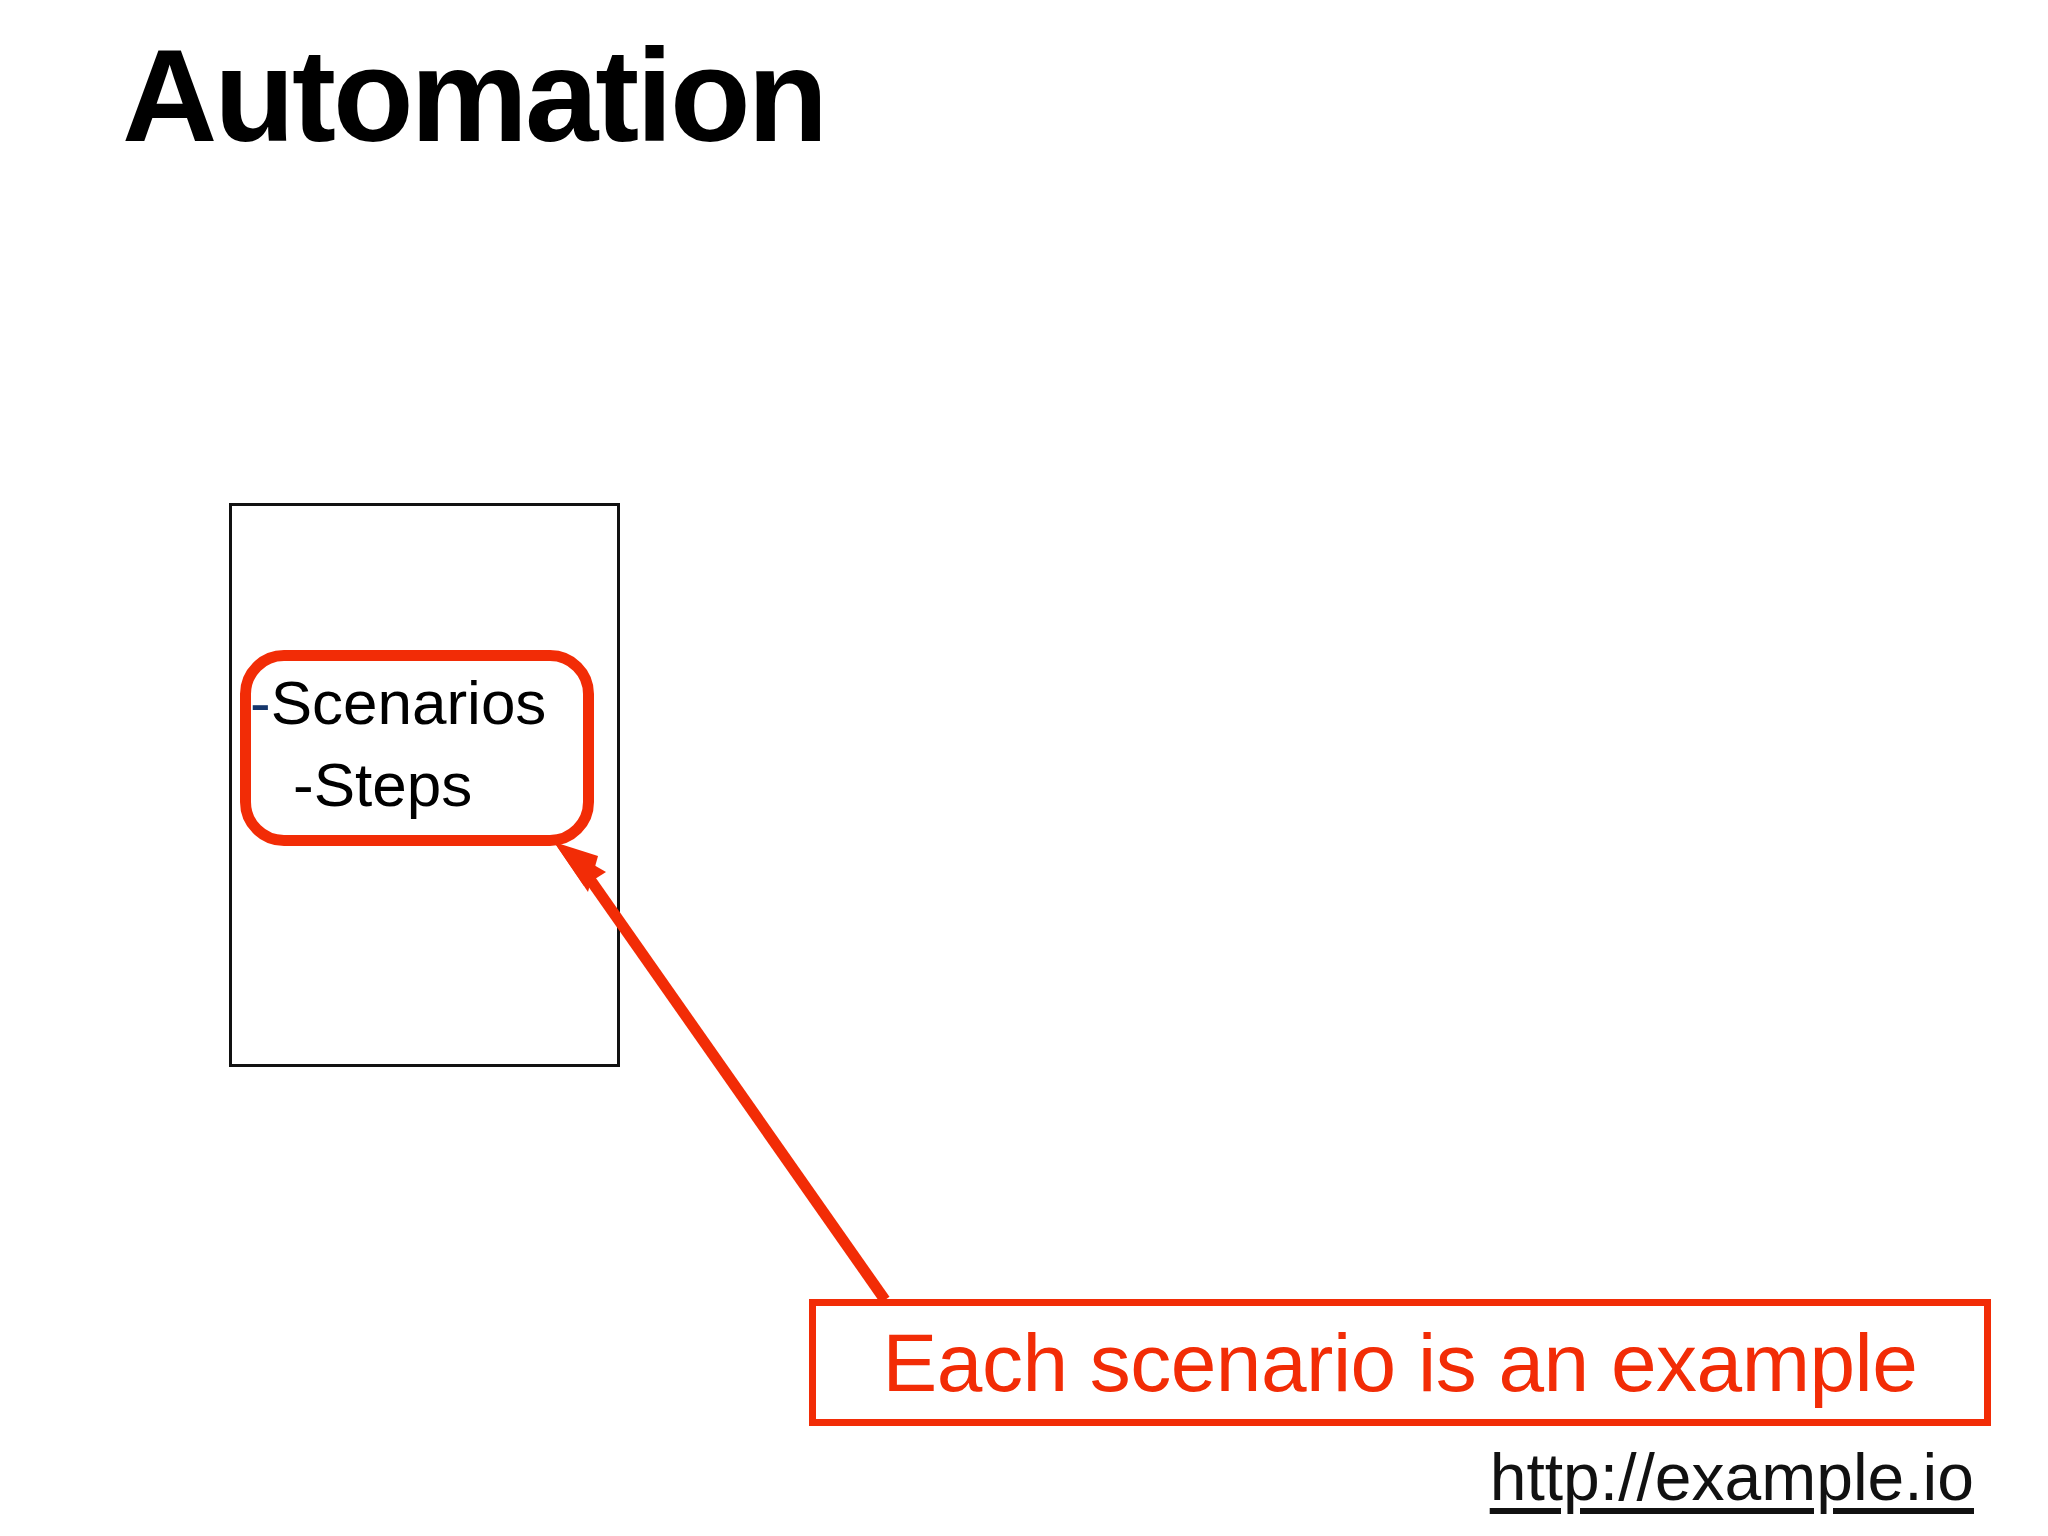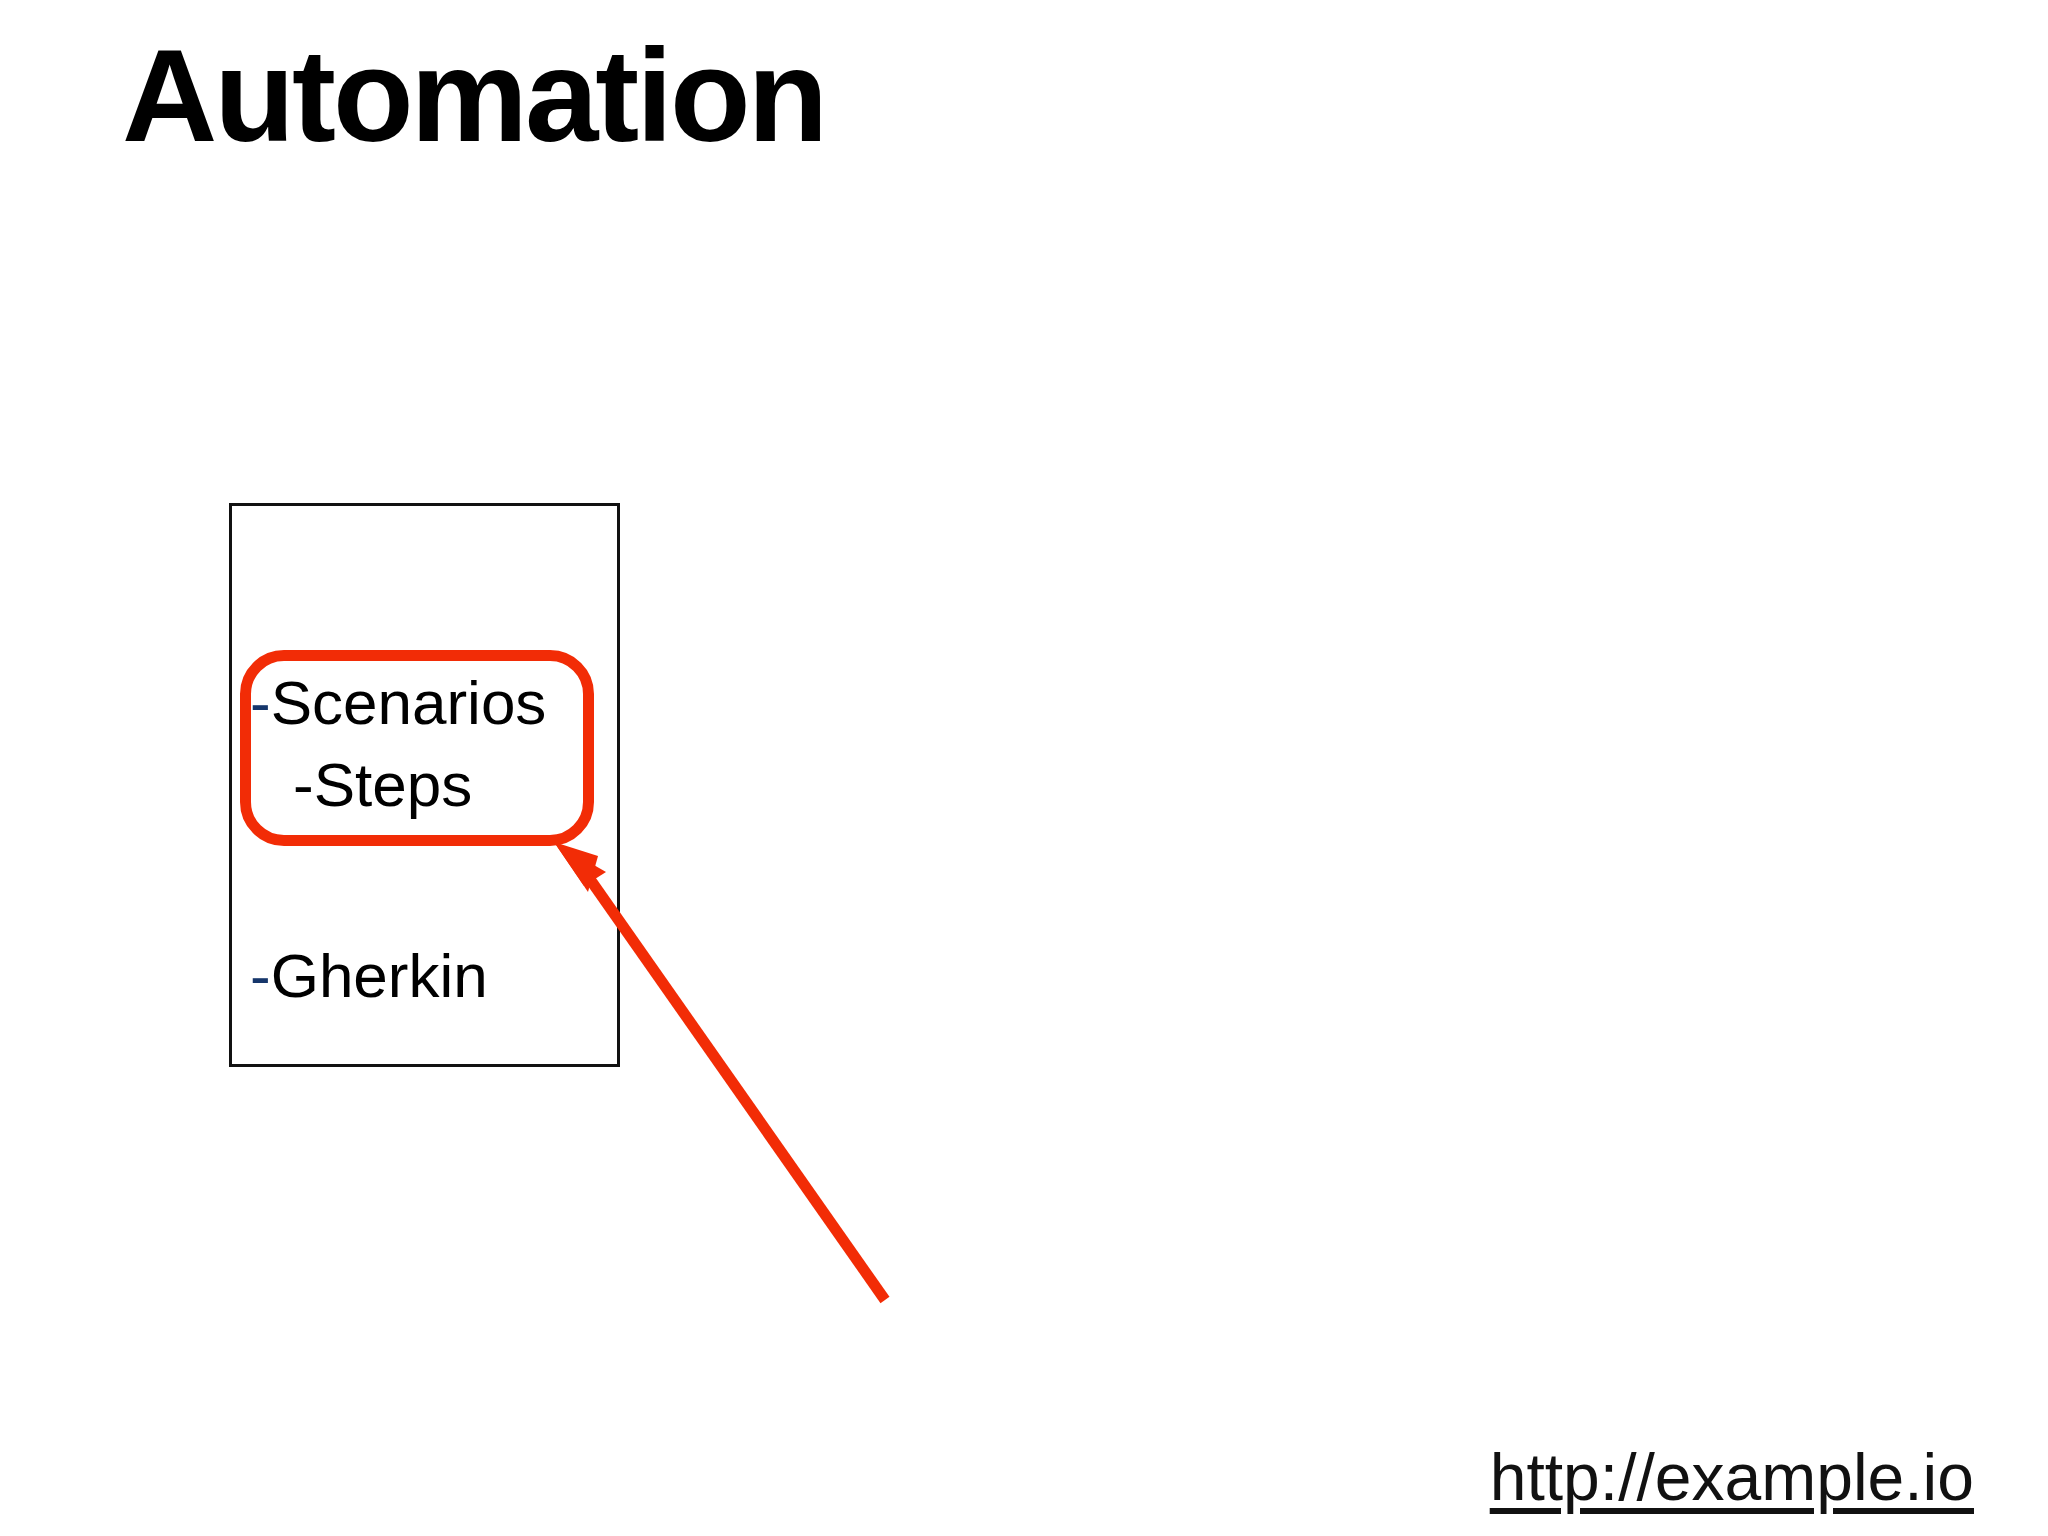--- a/index.html
+++ b/index.html
@@ -149,27 +149,29 @@
 
   <div id="slide-title">Automation</div>
 
   <div id="features-box"></div>
 
 
   <div class="bullet-line" id="line-scenarios"><span class="dash-blue">-</span><span>Scenarios</span></div>
 
   <div class="bullet-line" id="line-steps"><span class="dash-black">-</span><span>Steps</span></div>
 
-  <div class="bullet-line" id="line-gherkin"><span class="dash-blue">-</span><span>Gherkin</span></div>
 
   <div id="scenario-highlight"></div>
 
   <svg id="annotation-arrow" viewBox="0 0 2048 1536" xmlns="http://www.w3.org/2000/svg">
     <line x1="885" y1="1300" x2="580" y2="865" stroke="#F22C06" stroke-width="11" stroke-linecap="butt"></line>
     <polygon points="554,842 606,872 584,886" fill="#F22C06"></polygon>
     <polygon points="554,842 598,856 588,892" fill="#F22C06"></polygon>
   </svg>
 
+  <div id="callout-box">
+    <span id="callout-text">Each scenario is an example</span>
+  </div>
 
 
   <a id="footer-url" href="#" style="color:#111111;">http://example.io</a>
 
 </div>
 
 </body></html>

